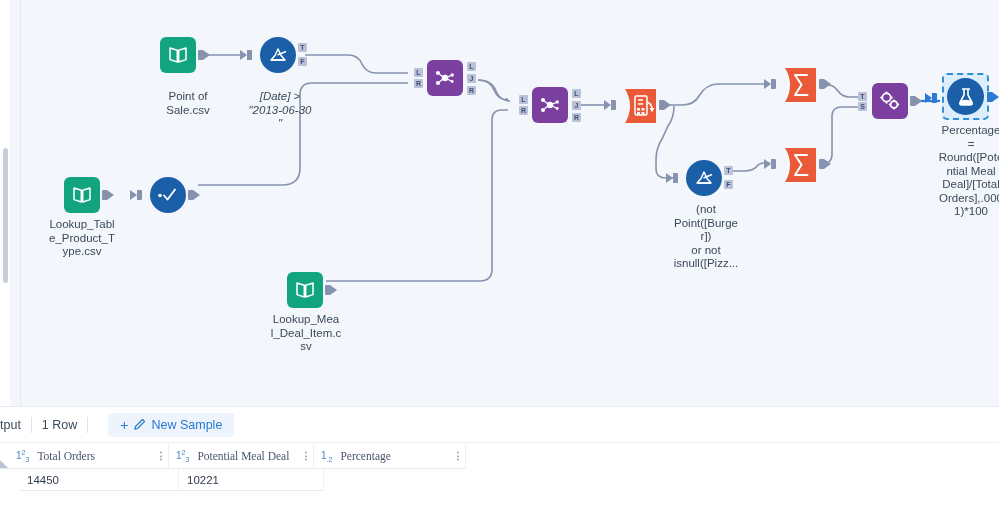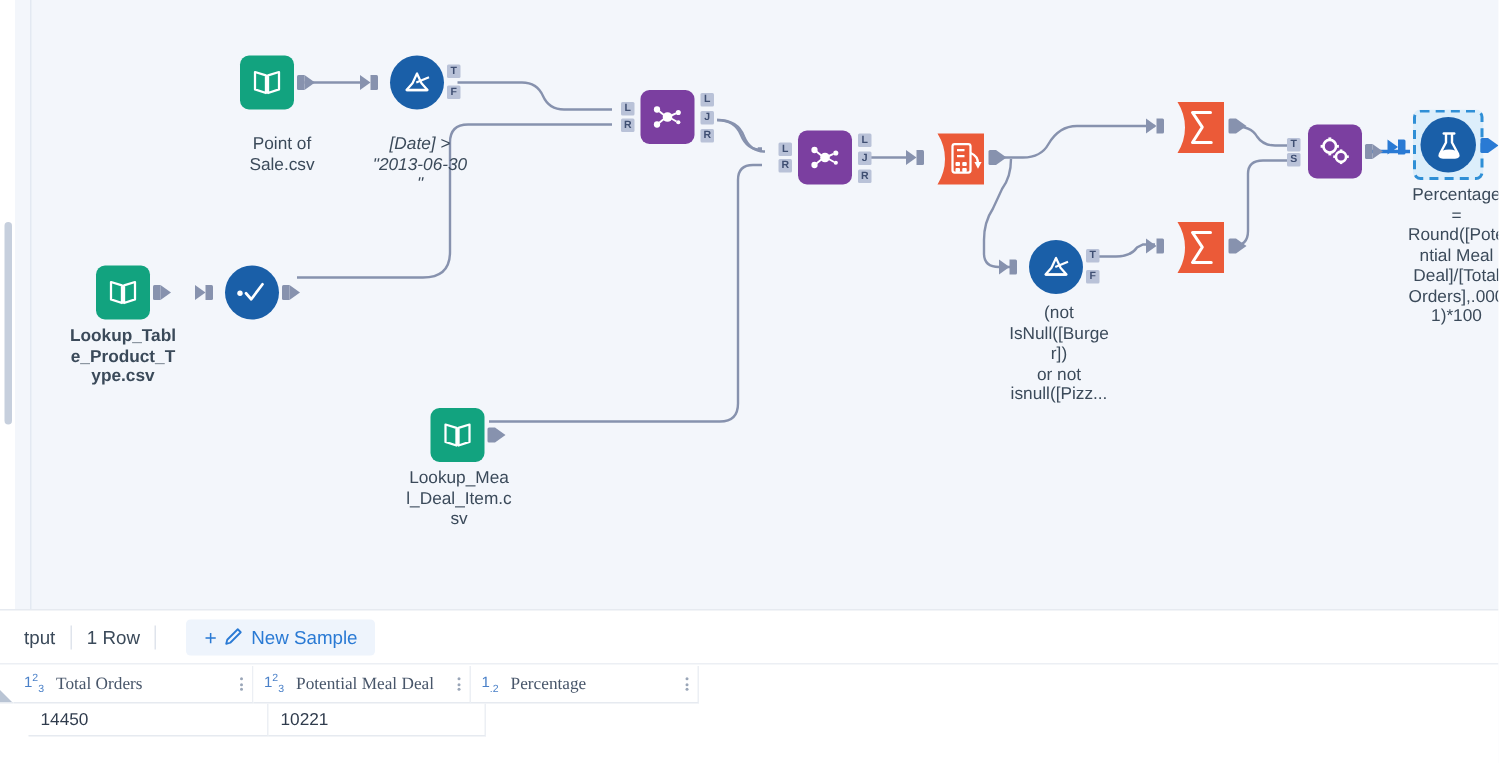--- a/index.html
+++ b/index.html
@@ -203,21 +203,21 @@
 
     <div class="node" style="left:54px;top:177px;">
       <div class="icon-box icon-sq" style="left:0;top:0;background:#12a37f;">
         <svg width="20" height="18" viewBox="0 0 20 18">
           <path d="M2 2 L9.3 4.2 L9.3 16 L2 13.6 Z M18 2 L10.7 4.2 L10.7 16 L18 13.6 Z" fill="none" stroke="#ffffff" stroke-width="1.5" stroke-linejoin="round"></path>
         </svg>
       </div>
       <div class="out-arrow-box" style="left:38px;top:13px;"></div>
       <div class="out-arrow" style="left:43px;top:13px;"></div>
     </div>
-    <div class="lbl" style="left:31px;top:218px;width:82px;font-weight:bold;">Lookup_Tabl
+    <div class="lbl" style="left:31px;top:218px;width:82px;">Lookup_Tabl
 e_Product_T
 ype.csv</div>
 
     <div class="node" style="left:140px;top:177px;">
       <div class="in-arrow" style="left:-20px;top:13px;"></div>
       <div class="in-box" style="left:-13px;top:13px;"></div>
       <div class="icon-box icon-round" style="left:0;top:0;background:#1a5fa8;">
         <svg width="24" height="16" viewBox="0 0 24 16">
           <circle cx="4" cy="8.5" r="1.8" fill="#ffffff"></circle>
           <path d="M8 8.5 L11.5 12.5 L19 2.5" fill="none" stroke="#ffffff" stroke-width="1.8" stroke-linecap="round" stroke-linejoin="round"></path>
@@ -305,21 +305,21 @@
         <svg width="22" height="20" viewBox="0 0 22 20">
           <path d="M4 15 L18 15 L14 10.5 L11 4 L8 10.5 Z" fill="none" stroke="#ffffff" stroke-width="1.5" stroke-linejoin="round"></path>
           <path d="M4 15 L18 15" stroke="#ffffff" stroke-width="1.6"></path>
           <path d="M10.5 10 L19 6.5" stroke="#ffffff" stroke-width="1.4"></path>
         </svg>
       </div>
       <div class="anchor" style="left:38px;top:6px;">T</div>
       <div class="anchor" style="left:38px;top:20px;">F</div>
     </div>
     <div class="lbl" style="left:655px;top:203px;width:82px;">(not
-IsNull([Burge
+Point([Burge
 r])
 or not
 isnull([Pizz...</div>
 
     <div class="node" style="left:772px;top:66px;">
       <div class="in-arrow" style="left:-18px;top:13px;"></div>
       <div class="in-box" style="left:-11px;top:13px;"></div>
       <svg width="40" height="38" viewBox="0 0 40 38" style="position:absolute;left:0;top:0;">
         <path d="M3 2 Q8 10 8 19 Q8 28 3 36 L34 36 L34 2 Z" fill="#eb5a38"></path>
         <path d="M25 9 L13 9 L19.5 18.8 L13 29 L25.5 29" fill="none" stroke="#ffffff" stroke-width="2" stroke-linejoin="round" stroke-linecap="round"></path>
@@ -388,21 +388,21 @@
 
     <div id="canvas-left-edge"></div>
   </div>
 
   <div id="v-scrollbar"></div>
 
   <div id="results">
     <div id="results-topline"></div>
 
     <div id="results-bar">
-      <span class="rb-text" style="margin-left:16px;">tput</span>
+      <span class="rb-text" style="margin-left:0px;">tput</span>
       <span class="rb-sep"></span>
       <span class="rb-text">1 Row</span>
       <span class="rb-sep"></span>
       <div id="new-sample">
         <span class="plus">+</span>
         <span style="display:inline-flex;">
           <svg width="13" height="13" viewBox="0 0 13 13">
             <path d="M9.5 1.5 L11.5 3.5 L4.5 10.5 L1.8 11.2 L2.5 8.5 Z" fill="none" stroke="#2a7ad4" stroke-width="1.2" stroke-linejoin="round"></path>
           </svg>
         </span>

